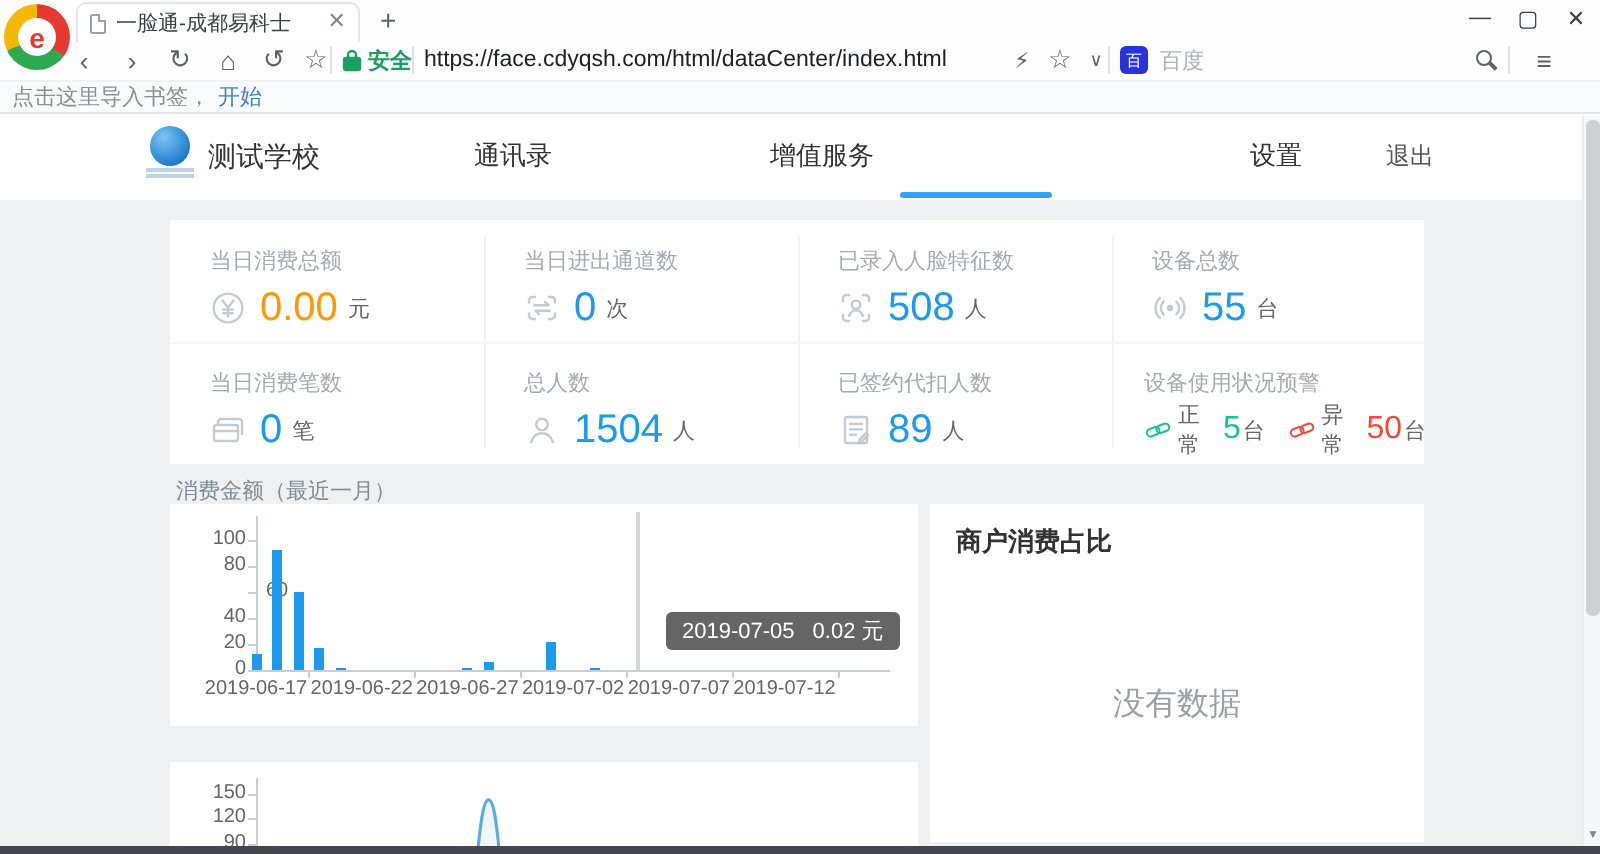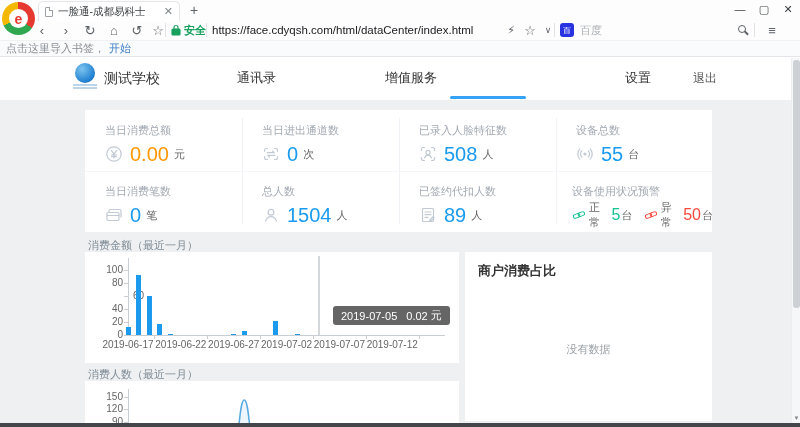--- a/index.html
+++ b/index.html
@@ -70,21 +70,21 @@
   .warn-num-r { font-size:16px; color:#f5483b; }
   .warn-gap { width:6px; }
   .stat-ic { flex:0 0 auto; display:flex; }
 
   .section-title { position:absolute; font-size:11px; color:#7f8b95; }
   .card { position:absolute; background:#fff; overflow:hidden; }
   .bar-card { left:85px; top:194px; width:374px; height:111px; }
   .line-card { left:85px; top:323px; width:374px; height:46px; }
   .merchant-panel { left:465px; top:194px; width:247px; height:169px; background:#fff; position:absolute; }
   .merchant-title { position:absolute; left:13px; top:10px; font-size:13px; font-weight:bold; color:#333; }
-  .no-data { position:absolute; left:0; top:90px; width:247px; text-align:center; font-size:11px; color:#9aa0a6; }
+  .no-data { position:absolute; left:0; top:90px; width:247px; text-align:center; font-size:16px; color:#9aa0a6; }
 
   .plot { position:absolute; inset:0; }
   .ytick { position:absolute; left:0; width:38px; text-align:right; font-size:10px; color:#666; line-height:10px; }
   .ytickmark { position:absolute; left:39px; width:4px; height:1px; background:#c9ced4; }
   .xtick { position:absolute; top:87px; width:60px; text-align:center; font-size:10px; color:#666; }
   .xtickmark { position:absolute; top:83px; width:1px; height:4px; background:#c9ced4; }
   .axis-y { position:absolute; left:43px; top:6px; width:1px; height:77px; background:#c9ced4; }
   .axis-x { position:absolute; left:43px; top:83px; width:317px; height:1px; background:#c9ced4; }
   .bar { position:absolute; width:5px; background:#1b9aee; }
   .hover-line { position:absolute; top:4px; width:2px; height:79px; background:#d4d7da; }
@@ -343,21 +343,20 @@
         <span class="tt-val">0.02</span>
         <span class="tt-unit">元</span>
       </div>
     </div>
 
     <div class="merchant-panel">
       <span class="merchant-title">商户消费占比</span>
       <span class="no-data">没有数据</span>
     </div>
 
-    <span class="section-title" style="left:88px;top:309px;">消费人数（最近一月）</span>
     <div class="card line-card">
       <div class="plot" id="line-plot">
         <div class="axis-y2"></div>
         <svg width="374" height="46" style="position:absolute;left:0;top:0;">
           <path id="line-path" d="M 43,77.5 L 61.71000000000001,77.5 C 69.71000000000001,77.5 68.71000000000001,43.9 74.71000000000001,43.9 C 80.71000000000001,43.9 79.71000000000001,77.5 87.71000000000001,77.5 L 146.27,77.5 C 154.27,77.5 153.27,18.9 159.27,18.9 C 165.27,18.9 164.27,77.5 172.27,77.5 L 360,77.5" fill="rgba(88,171,226,0.10)" stroke="#58abe2" stroke-width="1.5"></path>
         </svg>
       <div class="ytick" style="top: 11px;">150</div>
           <div class="ytickmark" style="top: 16px;"></div>
           <div class="ytick" style="top: 23.3px;">120</div>
           <div class="ytickmark" style="top: 28.3px;"></div>

